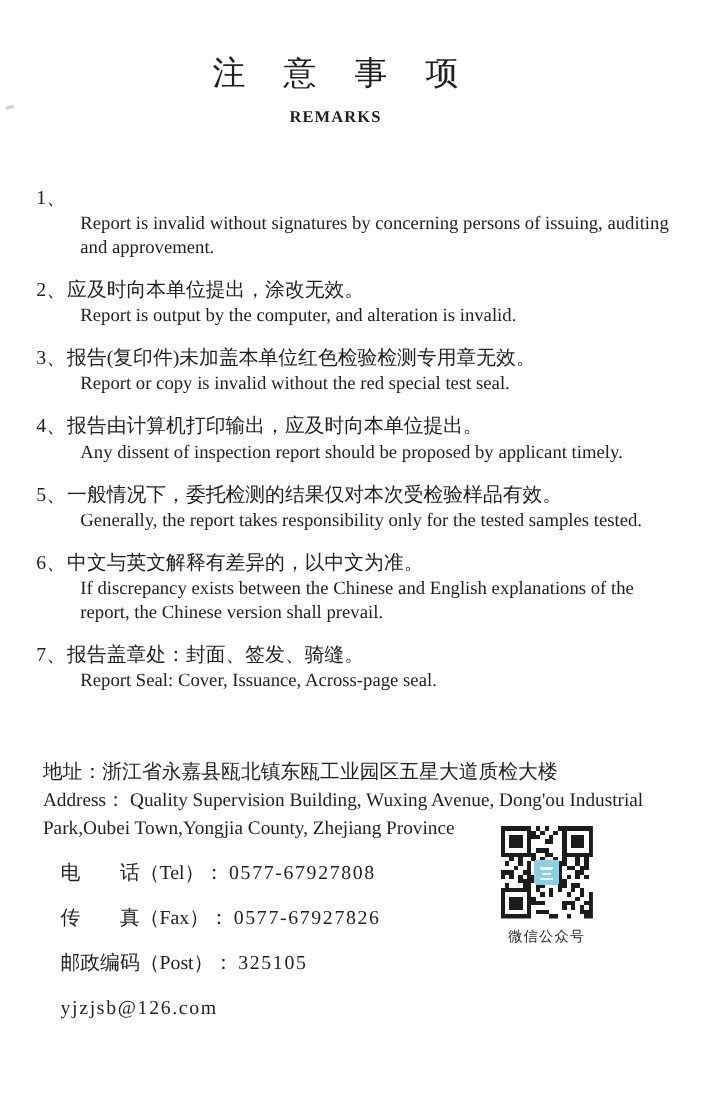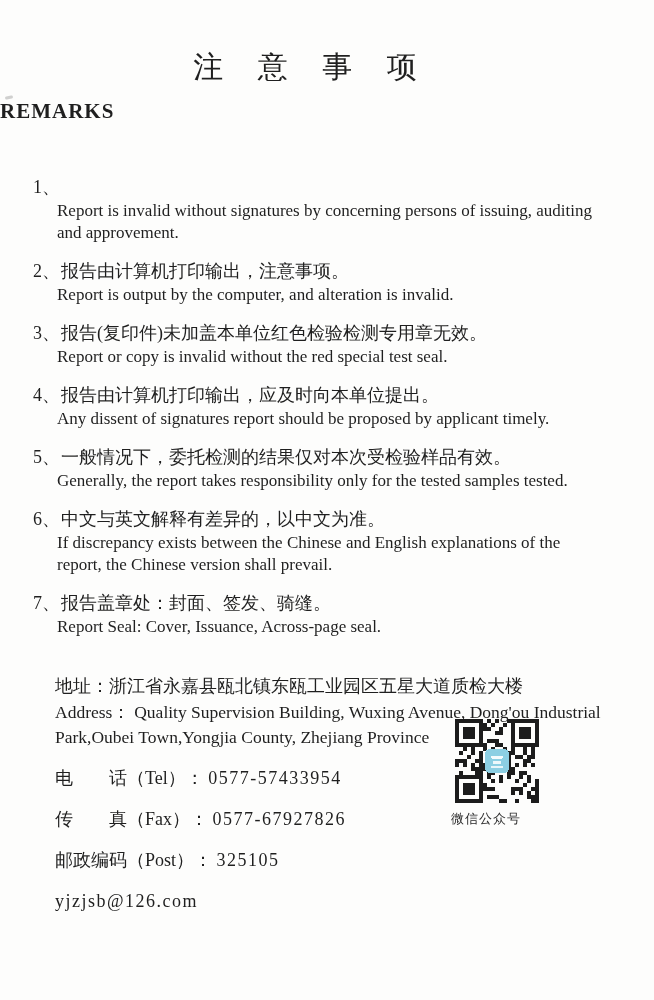--- a/index.html
+++ b/index.html
@@ -21,69 +21,70 @@
   .title-zh{
     text-align:center;
     font-size:30px;
     line-height:34px;
     letter-spacing:1.15em;
     padding-left:1.15em;
     font-weight:500;
     margin-right:44px;
   }
   .title-en{
-    text-align:left;
-    font-size:21px;
+    text-align:center;
+    font-size:15px;
     font-weight:bold;
     letter-spacing:1px;
     margin-top:15px;
     margin-right:44px;
   }
   .items{
     margin-top:50px;
     padding-left:33px;
     padding-right:42px;
   }
   .item{margin-bottom:14px;}
   .line-zh{
     font-size:18px;
     line-height:26px;
     display:flex;
   }
   .num{flex:0 0 28px;}
   .line-en{
     font-size:17px;
     line-height:22px;
-    margin-left:24px;
+    margin-left:40px;
     max-width:545px;
   }
   .address{
-    margin-top:35px;
-    padding-left:55px;
+    margin-top:58px;
+    padding-left:39px;
     padding-right:28px;
   }
   .address .line-zh2{font-size:18px;line-height:27px;}
   .address .line-en2{font-size:17.5px;line-height:25px;max-width:575px;}
   .contact{
     margin-top:16px;
     padding-left:55px;
   }
   .contact-row{
     font-size:18px;
     line-height:24px;
     margin-bottom:17px;
     display:flex;
     align-items:flex-end;
   }
   .contact-label{white-space:pre;}
   .contact-value{letter-spacing:1.5px;}
   .qr-block{
     position:absolute;
-    left:451px;top:719px;
+    left:451px;top:751px;
     width:92px;
+    text-align:center;
   }
   .qr-code{display:block;margin:0 auto;width:84px;height:84px;}
   .qr-caption{
     margin-top:7px;
     font-size:13px;
     color:#2a2a2a;
     letter-spacing:1px;
   }
 </style>
 </head>
@@ -98,37 +99,37 @@
   <div class="items">
     <div class="item">
       <div class="line-zh">
           <span class="num">1、</span>
         </div>
       <div class="line-en">Report is invalid without signatures by concerning persons of issuing, auditing and approvement.</div>
     </div>
     <div class="item">
       <div class="line-zh">
           <span class="num">2、</span>
-          <span>报告由计算机打印输出，注意事项。</span>
+          <span>应及时向本单位提出，涂改无效。</span>
         </div>
       <div class="line-en">Report is output by the computer, and alteration is invalid.</div>
     </div>
     <div class="item">
       <div class="line-zh">
           <span class="num">3、</span>
           <span>报告(复印件)未加盖本单位红色检验检测专用章无效。</span>
         </div>
       <div class="line-en">Report or copy is invalid without the red special test seal.</div>
     </div>
     <div class="item">
       <div class="line-zh">
           <span class="num">4、</span>
           <span>报告由计算机打印输出，应及时向本单位提出。</span>
         </div>
-      <div class="line-en">Any dissent of signatures report should be proposed by applicant timely.</div>
+      <div class="line-en">Any dissent of inspection report should be proposed by applicant timely.</div>
     </div>
     <div class="item">
       <div class="line-zh">
           <span class="num">5、</span>
           <span>一般情况下，委托检测的结果仅对本次受检验样品有效。</span>
         </div>
       <div class="line-en">Generally, the report takes responsibility only for the tested samples tested.</div>
     </div>
     <div class="item">
       <div class="line-zh">
@@ -147,21 +148,21 @@
   </div>
 
   <div class="address">
     <div class="line-zh2">地址：浙江省永嘉县瓯北镇东瓯工业园区五星大道质检大楼</div>
     <div class="line-en2">Address：  Quality Supervision Building, Wuxing Avenue, Dong'ou Industrial Park,Oubei Town,Yongjia County, Zhejiang Province</div>
   </div>
 
   <div class="contact">
     <div class="contact-row">
       <span class="contact-label">电　　话（Tel）： </span>
-        <span class="contact-value">0577-57433954</span>
+        <span class="contact-value">0577-67927808</span>
     </div>
     <div class="contact-row">
       <span class="contact-label">传　　真（Fax）： </span>
         <span class="contact-value">0577-67927826</span>
     </div>
     <div class="contact-row">
       <span class="contact-label">邮政编码（Post）： </span>
         <span class="contact-value">325105</span>
     </div>
     <div class="contact-row">

